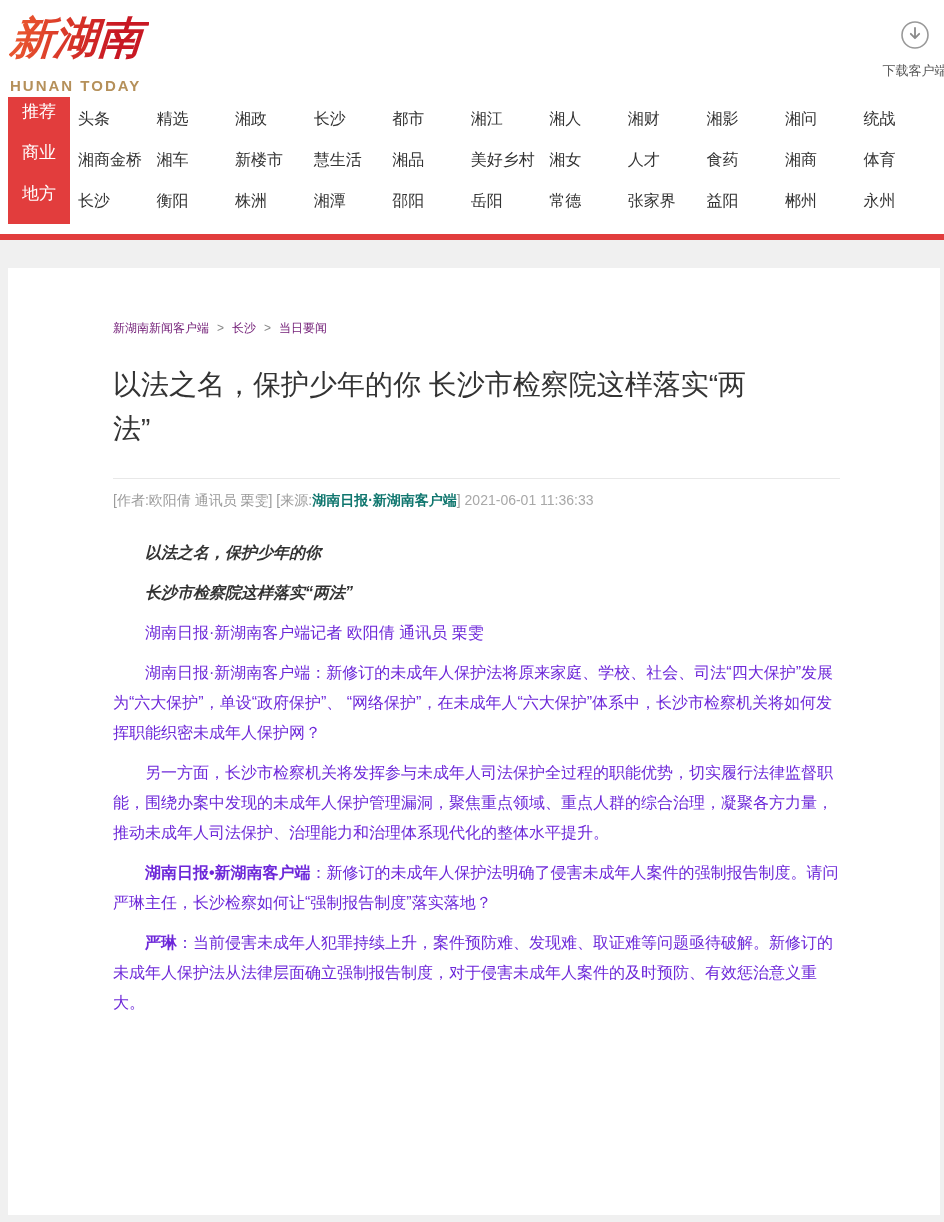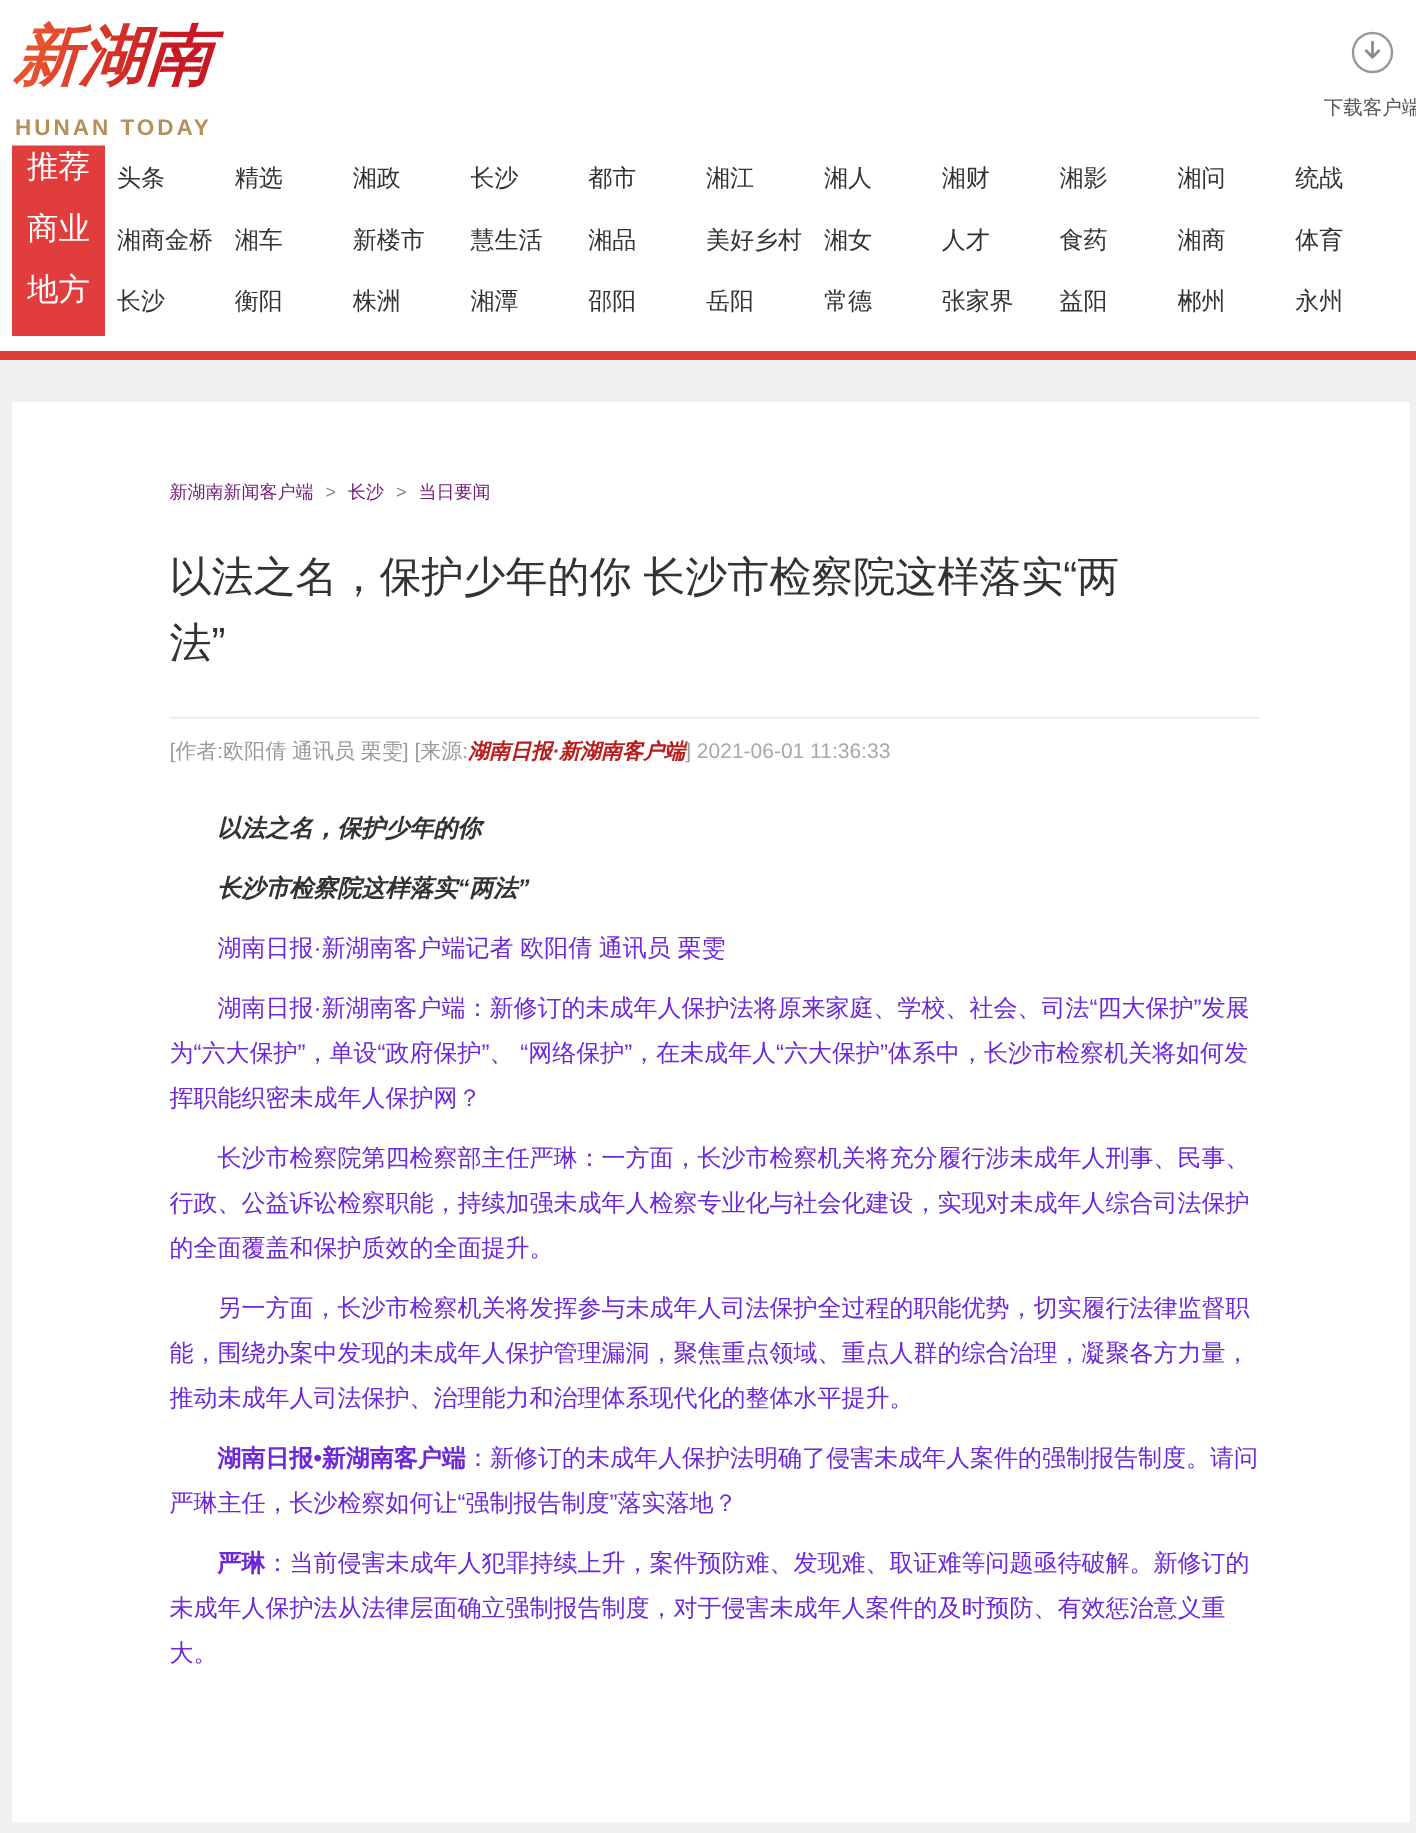--- a/index.html
+++ b/index.html
@@ -31,21 +31,21 @@
   }
   .dl-circle { display:inline-block; width:30px; height:30px; }
   .dl-label { display:block; margin-top:8px; font-size:13px; color:#555; white-space:nowrap; }
   
   .main-nav { padding-right:2px; }
   .nav-row { display:flex; align-items:center; height:30px; margin-bottom:11px; }
   .nav-row:last-child { margin-bottom:0; }
   .nav-badge {
     flex:0 0 62px; margin-left:8px; height:45px; line-height:30px;
     background:var(--accent,#e23d3d); color:#fff; text-align:center;
-    font-size:21px; cursor:pointer;
+    font-size:17px; cursor:pointer;
   }
   .nav-items { flex:1; display:flex; margin-left:8px; }
   .nav-item {
     flex:1; font-size:16px; color:#333;
     text-decoration:none; white-space:nowrap;
   }
   
   .red-bar { height:6px; background:var(--accent,#e23d3d); }
   .content-bg { background:#f0f0f0; padding-top:28px; min-height:941px; }
   .card {
@@ -56,21 +56,21 @@
   .breadcrumb { font-size:12px; color:#666; }
   .bc-link { color:#701a75; text-decoration:none; }
   .bc-sep { margin:0 8px; color:#888; }
   
   .title {
     margin-top:26px; max-width:660px;
     font-size:28px; font-weight:400; line-height:44px; color:#333;
   }
   .divider { margin-top:27px; border-top:1px solid #e8e8e8; }
   .meta { padding:13px 0 12px; font-size:14px; color:#9b9b9b; }
-  .meta b { color:#b91c1c; font-weight:bold;font-style:italic; }
+  .meta b { color:#0f766e; font-weight:bold; }
   .meta .time { color:#a8a8a8; }
   
   .article-body { margin-top:16px; }
   .article-body p {
     font-size:16px; line-height:30px; color:#6d28d9;
     text-indent:2em; margin-bottom:10px;
   }
   .article-body p.bold { font-weight:bold; color:#333;font-style:italic; }
 </style>
 </head>
@@ -154,19 +154,18 @@
     <div class="meta">
       <span>[作者:欧阳倩 通讯员 栗雯]</span>
       <span><span>[来源:</span><b>湖南日报·新湖南客户端</b><span>]</span></span>
       <span class="time">2021-06-01 11:36:33</span>
     </div>
     <div class="article-body" id="article-body">
         <p class="bold">以法之名，保护少年的你</p>
         <p class="bold">长沙市检察院这样落实“两法”</p>
         <p>湖南日报·新湖南客户端记者 欧阳倩 通讯员 栗雯</p>
         <p>湖南日报·新湖南客户端：新修订的未成年人保护法将原来家庭、学校、社会、司法“四大保护”发展为“六大保护”，单设“政府保护”、 “网络保护”，在未成年人“六大保护”体系中，长沙市检察机关将如何发挥职能织密未成年人保护网？</p>
-        <p>长沙市检察院第四检察部主任严琳：一方面，长沙市检察机关将充分履行涉未成年人刑事、民事、行政、公益诉讼检察职能，持续加强未成年人检察专业化与社会化建设，实现对未成年人综合司法保护的全面覆盖和保护质效的全面提升。</p>
         <p>另一方面，长沙市检察机关将发挥参与未成年人司法保护全过程的职能优势，切实履行法律监督职能，围绕办案中发现的未成年人保护管理漏洞，聚焦重点领域、重点人群的综合治理，凝聚各方力量，推动未成年人司法保护、治理能力和治理体系现代化的整体水平提升。</p>
         <p><b>湖南日报•新湖南客户端</b>：新修订的未成年人保护法明确了侵害未成年人案件的强制报告制度。请问严琳主任，长沙检察如何让“强制报告制度”落实落地？</p>
         <p><b>严琳</b>：当前侵害未成年人犯罪持续上升，案件预防难、发现难、取证难等问题亟待破解。新修订的未成年人保护法从法律层面确立强制报告制度，对于侵害未成年人案件的及时预防、有效惩治意义重大。</p>
       </div>
   </div>
 </main>
 
 </body></html>

